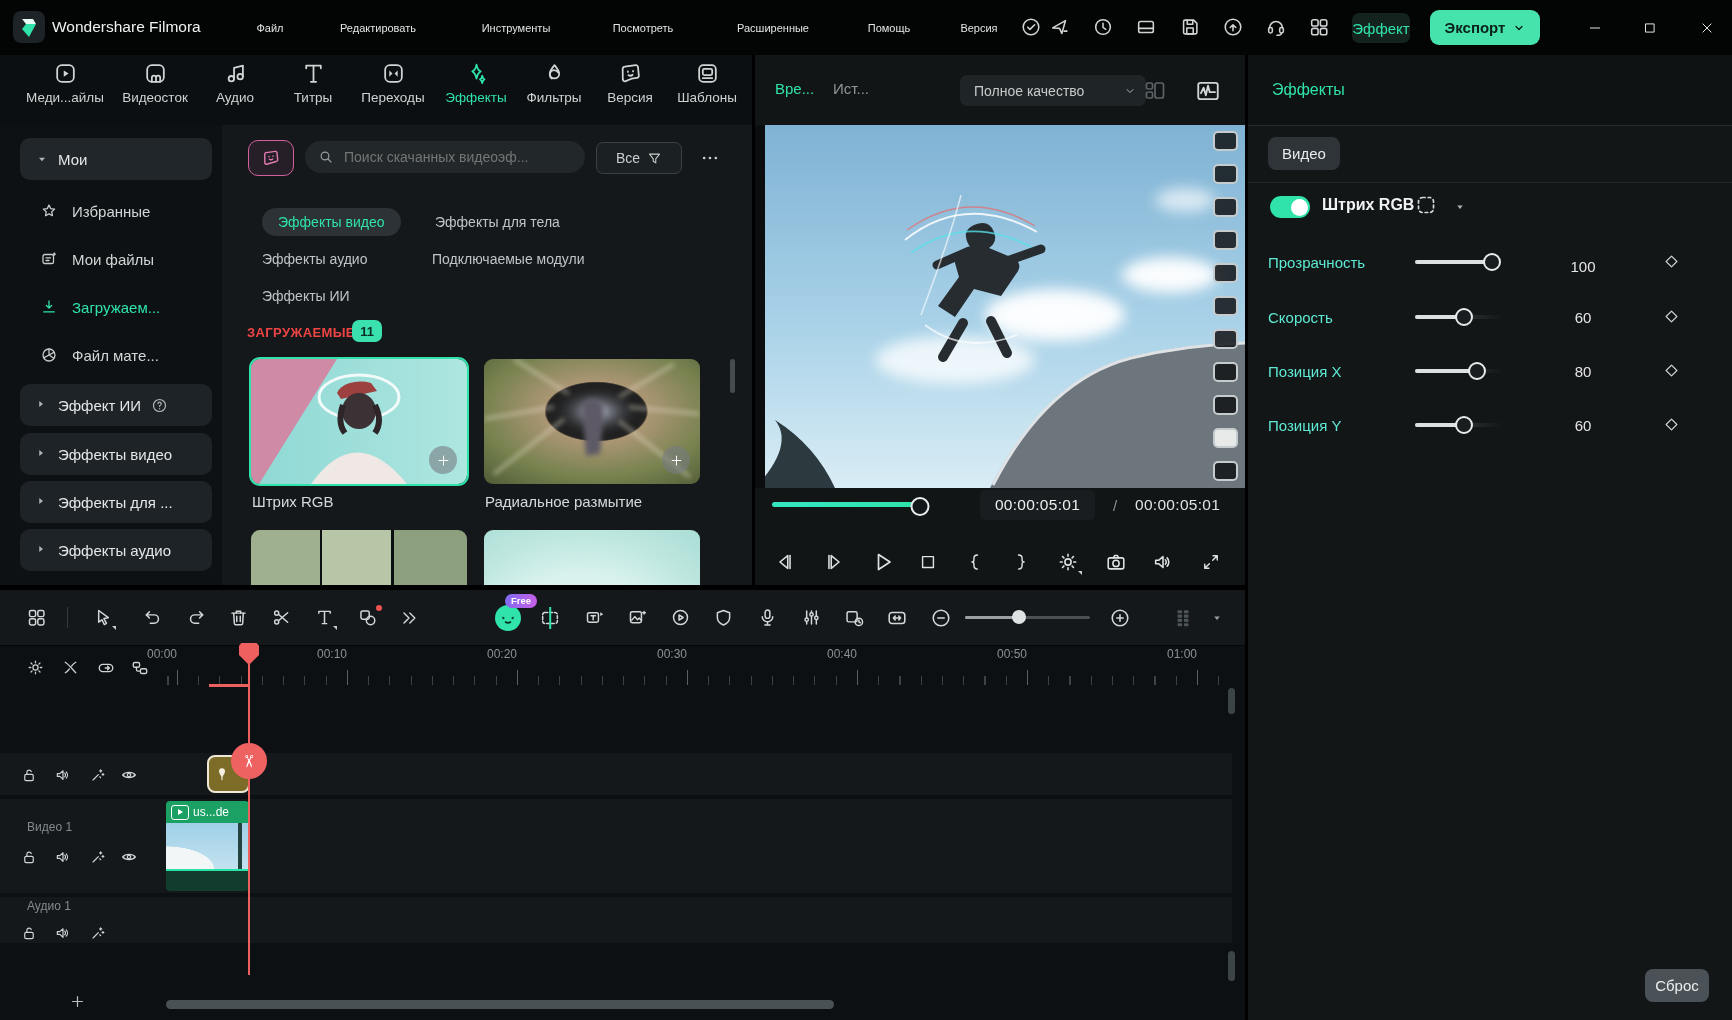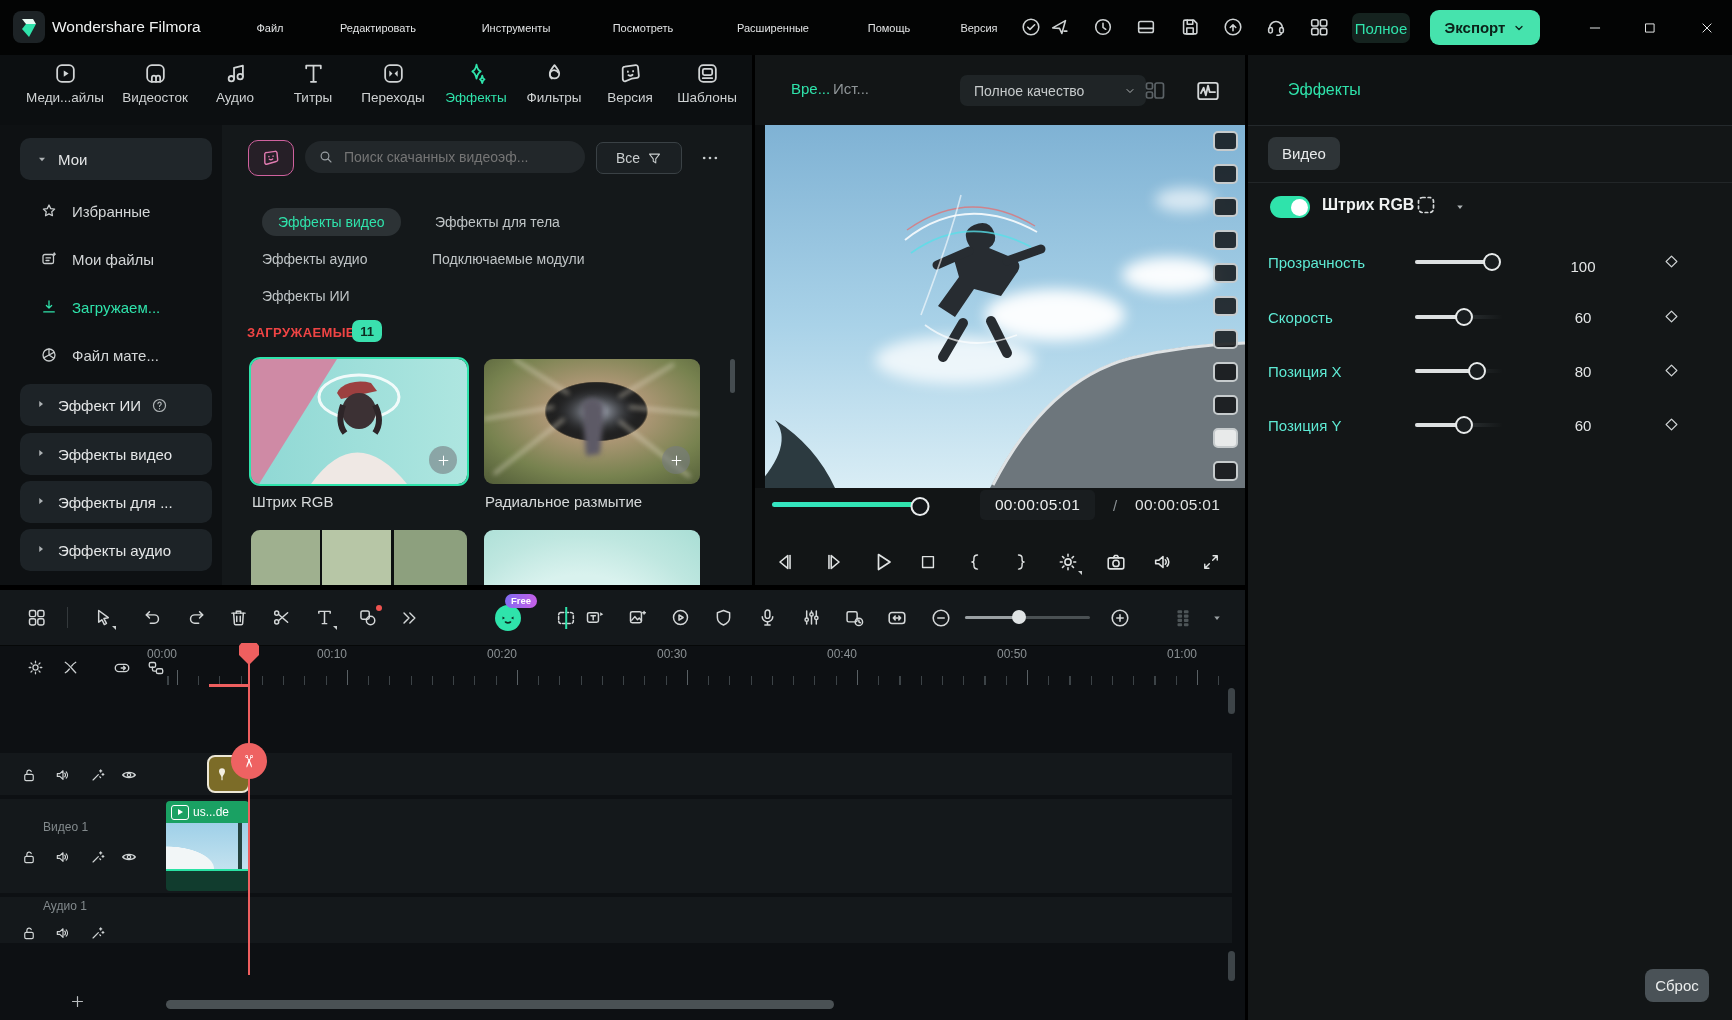--- a/index.html
+++ b/index.html
@@ -2,21 +2,21 @@
 <html><head>
 <meta charset="utf-8">
 <style>
   html,body{margin:0;padding:0;background:#000;}
   body{font-family:"Liberation Sans","DejaVu Sans",sans-serif;color:#d8dbdc;-webkit-font-smoothing:antialiased;}
   .stage{position:relative;width:1732px;height:1020px;background:#000;overflow:hidden;}
   .a{position:absolute;}
   svg.i{fill:none;stroke:currentColor;stroke-width:1.7;stroke-linecap:round;stroke-linejoin:round;display:block;}
   .cnt{display:flex;align-items:center;justify-content:center;}
   :root{}
-  .teal{color:#2fe3ab;margin-left:16px;}
+  .teal{color:#2fe3ab;}
   .dim{color:#5c6367;}
   .ico{color:#d3d6d7;}
   
   .topbar{left:0;top:0;width:1732px;height:55px;background:#030404;}
   .menu-item{top:0;height:55px;display:flex;align-items:center;font-size:11px;color:#e3e5e6;transform:translateX(-50%);cursor:default;}
   .tb-icon{top:16px;width:24px;height:24px;transform:translateX(-50%);color:#cfd3d4;}
   .login{left:1352px;top:13px;width:58px;height:30px;border-radius:7px;background:#15231f;color:#2fe3ab;font-size:15px;}
   .export{left:1430px;top:10px;width:110px;height:35px;border-radius:9px;background:#46e3ad;color:#0b231a;font-size:15px;font-weight:bold;gap:8px;}
   .winbtn{top:17px;width:30px;height:22px;color:#e6e8e8;transform:translateX(-50%);}
   
@@ -61,21 +61,21 @@
   .pfill{position:absolute;left:0;top:0;height:4px;border-radius:2px;background:#dde0e1;}
   .pthumb{position:absolute;top:50%;width:14px;height:14px;border:2.2px solid #e8ebeb;background:#191d1f;border-radius:50%;transform:translate(-50%,-50%);}
   .pval{left:295px;width:80px;text-align:center;font-size:15px;color:#e3e5e6;transform:translateY(-50%);}
   .pkey{left:414px;width:20px;height:20px;transform:translateY(-50%);color:#ced2d3;}
   .reset{left:397px;top:914px;width:64px;height:33px;background:#4a5257;border-radius:8px;font-size:15px;color:#eceeee;}
   
   .timeline{left:0;top:590px;width:1245px;height:430px;background:#0d1013;}
   .ttoolbar{left:0;top:0;width:1245px;height:55px;background:#14181b;border-bottom:1px solid #060808;}
   .tbtn{top:50%;width:30px;height:30px;transform:translate(-50%,-50%);color:#d4d7d8;}
   .lane{left:0;width:1232px;background:#14181b;}
-  .trk-lbl{font-size:12px;color:#838a8d;margin-left:16px;}
+  .trk-lbl{font-size:12px;color:#838a8d;}
   .trkic{width:17px;height:17px;transform:translate(-50%,-50%);color:#cfd3d4;}
   .ruler-lbl{top:57px;width:60px;font-size:12px;color:#8b9194;transform:translateX(-50%);}
   .playline{left:248px;top:55px;width:2px;height:330px;background:#ee5f5f;}
   .scissors{left:231px;top:153px;width:36px;height:36px;border-radius:50%;background:#ee6262;color:#fff;font-size:17px;}
   .free{position:absolute;left:12px;top:-9px;background:linear-gradient(100deg,#7f6bf2,#c95fe8);color:#fff;font-size:9.5px;font-weight:bold;padding:1.5px 6px;border-radius:7px;}
 </style>
 </head>
 <body>
 
 <svg width="0" height="0" style="position:absolute">
@@ -180,21 +180,21 @@
           <rect x="16" y="12.5" width="4" height="6" rx="1.8"></rect>
           <path d="M18 18.5 c0 2 -2.5 2.6 -5 2.6"></path>
         </svg>
       </span>
     <span class="a tb-icon" style="left:1320px">
         <svg class="i" width="22" height="22">
           <use href="#sy-grid"></use>
         </svg>
       </span>
 
-    <button class="a login cnt" style="border:none;cursor:pointer">Полное</button>
+    <button class="a login cnt" style="border:none;cursor:pointer">Эффект</button>
     <button class="a export cnt" style="border:none;cursor:pointer">
         <span>Экспорт</span>
         <svg class="i" width="12" height="12" viewBox="0 0 24 24" style="stroke-width:2.6">
           <path d="M6 9 l6 6 6 -6"></path>
         </svg>
       </button>
     <span class="a winbtn cnt" style="left:1595px">
         <svg class="i" width="14" height="14" viewBox="0 0 24 24">
           <path d="M4 12 h16"></path>
         </svg>

